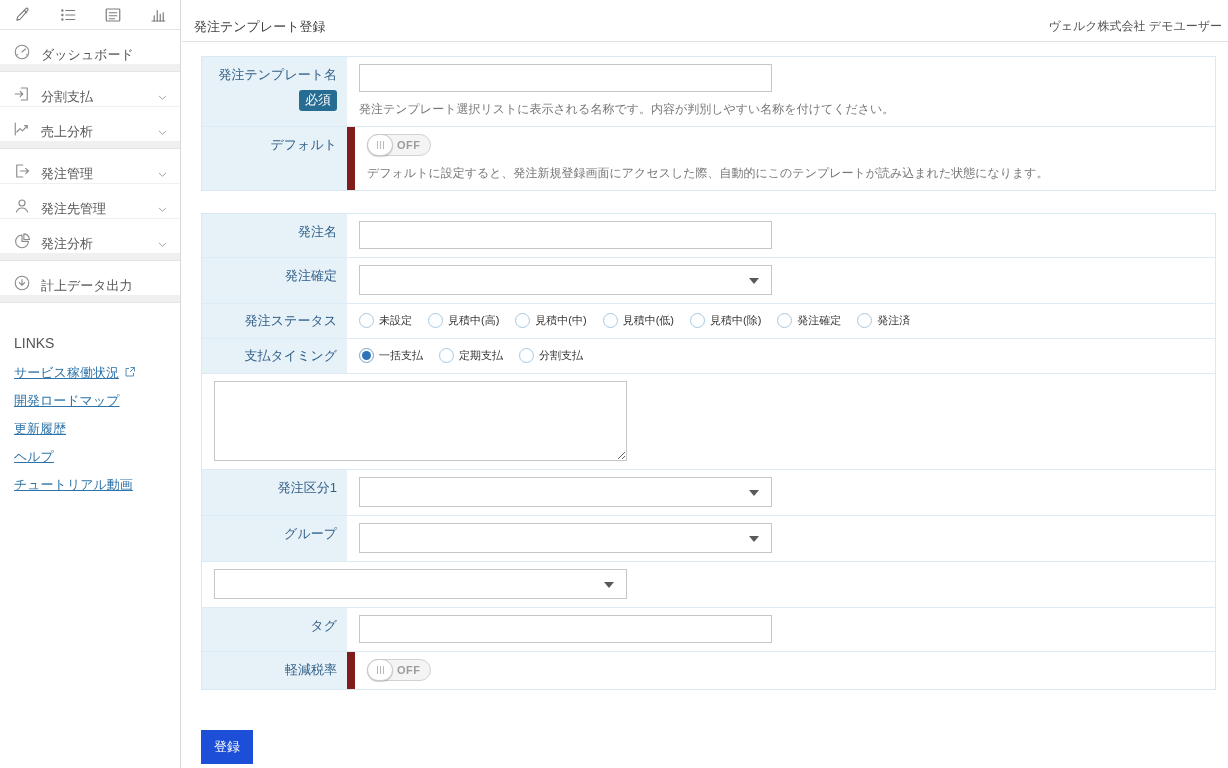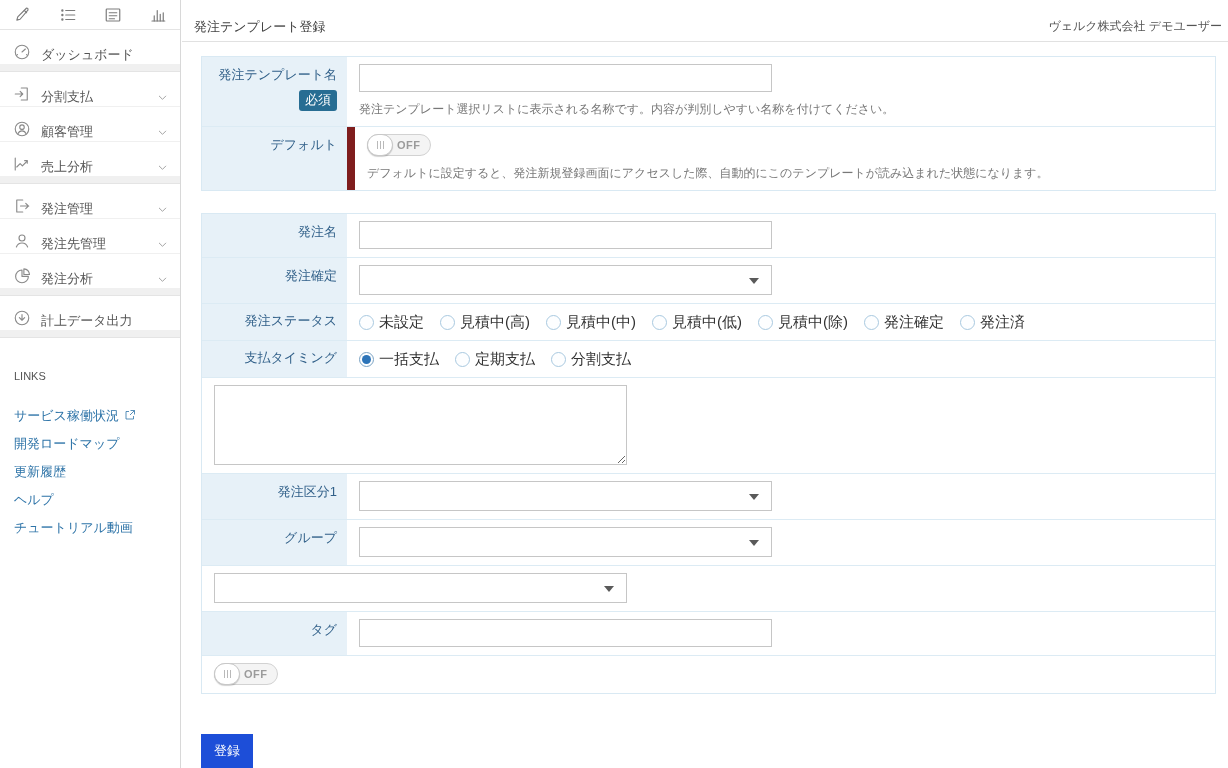--- a/index.html
+++ b/index.html
@@ -12,23 +12,23 @@
   .side-toolbar { height:30px; display:flex; align-items:stretch; border-bottom:1px solid #e4e4e4; }
   .tool { flex:1; display:flex; align-items:center; justify-content:center; cursor:pointer; }
   .tool svg { stroke:#7c7c7c; fill:none; stroke-width:1.6; stroke-linecap:round; stroke-linejoin:round; }
   .menu-item { height:35px; display:flex; align-items:flex-end; padding:0 12px 0 13px;
     gap:10px; font-size:13px; color:#555; border-bottom:1px solid #f0f0f0; cursor:pointer; background:#fff; }
   .menu-item svg { stroke:#8a8a8a; fill:none; stroke-width:1.5; stroke-linecap:round; stroke-linejoin:round; flex-shrink:0; }
   .menu-item .chev { margin-left:auto; }
   .menu-item .chev svg { stroke:#9a9a9a; stroke-width:2; }
   .group-gap { height:7px; background:#f0f0f0; border-bottom:1px solid #e4e4e4; }
   .links { padding:32px 14px 0 14px; }
-  .links-heading { font-size:11px; color:#555; margin-bottom:25px; }
+  .links-heading { font-size:14px; color:#555; margin-bottom:13px; }
   .side-link { display:flex; align-items:center; gap:5px; font-size:13px; color:#2e74a8;
-    margin-bottom:10px; cursor:pointer; }
+    text-decoration:underline; margin-bottom:10px; cursor:pointer; }
   .side-link svg { stroke:#2e74a8; fill:none; stroke-width:1.6; }
 
   
   .main { position:absolute; left:182px; top:12px; width:1046px; height:711px; background:#fff; }
   .main-header { height:30px; background:#fff; border-bottom:1px solid #e1e1e1;
     display:flex; align-items:center; justify-content:space-between; padding:0 6px 0 12px; }
   .page-title { font-size:13px; color:#444; }
   .user-name { font-size:12px; color:#555; cursor:pointer; }
   .content { padding:14px 12px 0 19px; }
 
@@ -46,21 +46,21 @@
     padding:0 6px; background:#fff; display:block; }
   .memo-area { width:413px; height:80px; border:1px solid #c6c6c6; font-size:13px;
     padding:4px 6px; background:#fff; display:block; resize:both;
     font-family:"Liberation Sans","DejaVu Sans",sans-serif; }
   .select { width:413px; height:30px; border:1px solid #c6c6c6; background:#fff;
     position:relative; cursor:pointer; }
   .select::after { content:""; position:absolute; right:12px; top:12px;
     border-left:5px solid transparent; border-right:5px solid transparent; border-top:6px solid #5a5a5a; }
 
   .radio-group { display:flex; align-items:center; flex-wrap:wrap; padding-top:2px; }
-  .radio { display:inline-flex; align-items:center; margin-right:16px; font-size:15px;
+  .radio { display:inline-flex; align-items:center; margin-right:16px; font-size:11px;
     color:#333; cursor:pointer; }
   .rcirc { width:15px; height:15px; border-radius:50%; border:1px solid #a9c9e0;
     background:#fdfeff; margin-right:5px; position:relative; flex-shrink:0; }
   .rcirc.on { border-color:#7ba3c4; }
   .rcirc.on::after { content:""; position:absolute; left:2px; top:2px; width:9px; height:9px;
     border-radius:50%; background:#2d74b8; }
 
   .toggle { display:inline-flex; align-items:center; height:22px; border:1px solid #d2d2d2;
     border-radius:12px; background:#f4f4f4; cursor:pointer; }
   .knob { width:26px; height:22px; border-radius:11px; background:#fff; border:1px solid #c8c8c8;
@@ -119,35 +119,20 @@
   <div class="group-gap"></div>
 
   <div class="menu-item">
     <span>
       <svg width="18" height="18" viewBox="0 0 24 24">
           <path d="M11 4h8v16h-8"></path>
           <path d="M3 12h10M9.5 8.5L13 12l-3.5 3.5"></path>
         </svg>
     </span>
     <span>分割支払</span>
-    <span class="chev">
-      <svg width="11" height="11" viewBox="0 0 24 24">
-          <path d="M5 9l7 7 7-7"></path>
-        </svg>
-    </span>
-  </div>
-  <div class="menu-item">
-    <span>
-      <svg width="18" height="18" viewBox="0 0 24 24">
-          <circle cx="12" cy="12" r="9"></circle>
-          <circle cx="12" cy="9.5" r="3"></circle>
-          <path d="M6.5 18.5c1.2-3 3.2-4 5.5-4s4.3 1 5.5 4"></path>
-        </svg>
-    </span>
-    <span>顧客管理</span>
     <span class="chev">
       <svg width="11" height="11" viewBox="0 0 24 24">
           <path d="M5 9l7 7 7-7"></path>
         </svg>
     </span>
   </div>
   <div class="menu-item">
     <span>
       <svg width="18" height="18" viewBox="0 0 24 24">
           <path d="M3 4v16"></path>
@@ -381,20 +366,21 @@
       </div>
 
       <div class="frow">
         <div class="flabel">タグ</div>
         <div class="fcontent">
           <input class="text-input" type="text" value="" style="">
         </div>
       </div>
 
       <div class="frow">
+        <div class="flabel">軽減税率</div>
         <div class="fcontent">
           <div class="toggle">
             <span class="knob">
                 <i></i>
                 <i></i>
                 <i></i>
               </span>
             <span class="off">OFF</span>
           </div>
         </div>

